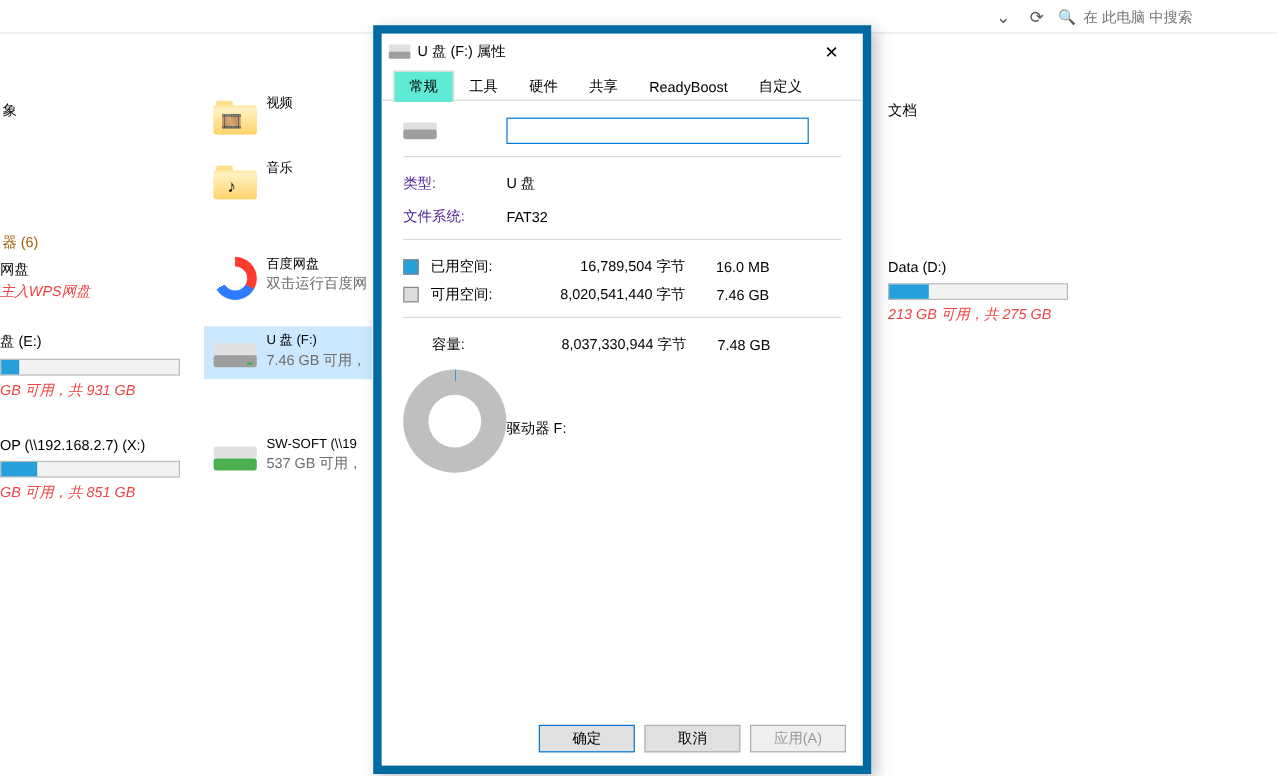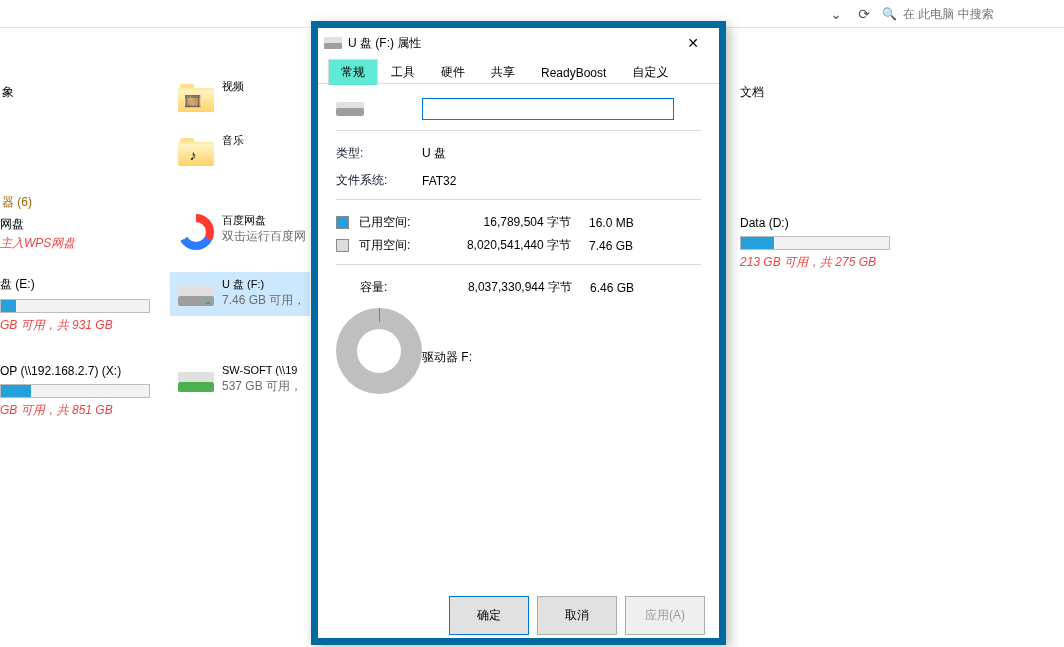--- a/index.html
+++ b/index.html
@@ -46,39 +46,39 @@
   .dlg-title-icon { width:18px; height:12px; margin-right:6px; position:relative;}
   .dlg-title-icon .a{position:absolute;width:18px;height:6px;top:0;background:#e0e0e0;border-radius:1px;}
   .dlg-title-icon .b{position:absolute;width:18px;height:6px;bottom:0;background:#9e9e9e;border-radius:1px;}
   .dlg-title { flex:1; font-size:12px; }
   .dlg-close { width:40px; height:28px; display:flex; align-items:center; justify-content:center; font-size:14px; color:#000;}
   .dlg-tabs { display:flex; border-bottom:1px solid #d9d9d9; padding-left:10px; height:26px;}
   .dlg-tab { padding:0 12px; height:26px; display:flex; align-items:center; font-size:12px; color:#000; border:1px solid transparent; border-bottom:none; position:relative; top:1px;}
   .dlg-tab.active { border-color:#d9d9d9; background:#5eead4; }
   .dlg-body { padding:14px 18px; }
   .row { display:flex; align-items:center; margin-bottom:10px; }
-  .lbl { width:86px; color:#0f172a; }
+  .lbl { width:86px; color:#4c1d95; }
   .val { flex:1; }
   .nameinput { width:252px; height:22px; border:1px solid #0078d7; outline:none; padding:2px 4px; font-size:12px;}
   .hr { border:none; border-top:1px solid #d9d9d9; margin:10px 0 14px 0;}
   .space-row { display:flex; align-items:center; margin-bottom:6px; }
   .swatch { width:13px; height:13px; border:1px solid #8a8a8a; margin-right:10px;}
   .sw-used { background:#26a0da;}
   .sw-free { background:#dcdcdc;}
   .slabel { width:80px;}
   .sbytes { width:150px; text-align:right; padding-right:18px;}
-  .ssize  { width:60px; text-align:left;}
+  .ssize  { width:60px; text-align:center;}
   .cap-row { display:flex; align-items:center; margin-top:14px;}
   .cap-row .slabel{ margin-left:24px; width:80px;}
   .donut-wrap { display:flex; flex-direction:row; align-items:center; margin-top:12px;}
   .donut { width:86px; height:86px; border-radius:50%; background:conic-gradient(#26a0da 0 1deg,#bfbfbf 1deg 360deg); position:relative;}
   .donut::after{content:"";position:absolute;top:21px;left:21px;width:44px;height:44px;border-radius:50%;background:#fff;}
   .donut-caption { margin-top:12px; font-size:12px;}
   .dlg-buttons { position:absolute; left:0; right:0; bottom:0; height:46px; display:flex; align-items:center; justify-content:flex-end; padding-right:14px; gap:8px; border-top:none;}
-  .btn { width:80px; height:39px; border:1px solid #adadad; background:#e1e1e1; font-size:12px; display:flex; align-items:center; justify-content:center;}
+  .btn { width:80px; height:23px; border:1px solid #adadad; background:#e1e1e1; font-size:12px; display:flex; align-items:center; justify-content:center;}
   .btn.default { border:1px solid #0078d7; }
   .btn.disabled { color:#9a9a9a; background:#efefef; }
 </style>
 </head>
 <body>
 
 <div class="topbar">
   <div class="top-spacer"></div>
   <div class="top-icon">⌄</div>
   <div class="top-icon">⟳</div>
@@ -243,21 +243,21 @@
     <div class="space-row">
       <div class="swatch sw-free"></div>
       <div class="slabel">可用空间:</div>
       <div class="sbytes">8,020,541,440 字节</div>
       <div class="ssize">7.46 GB</div>
     </div>
     <hr class="hr">
     <div class="cap-row">
       <div class="slabel">容量:</div>
       <div class="sbytes">8,037,330,944 字节</div>
-      <div class="ssize">6.46 GB</div>
+      <div class="ssize">7.48 GB</div>
     </div>
     <div class="donut-wrap">
       <div class="donut"></div>
       <div class="donut-caption">驱动器 F:</div>
     </div>
   </div>
   <div class="dlg-buttons">
     <div class="btn default">确定</div>
     <div class="btn">取消</div>
     <div class="btn disabled">应用(A)</div>

